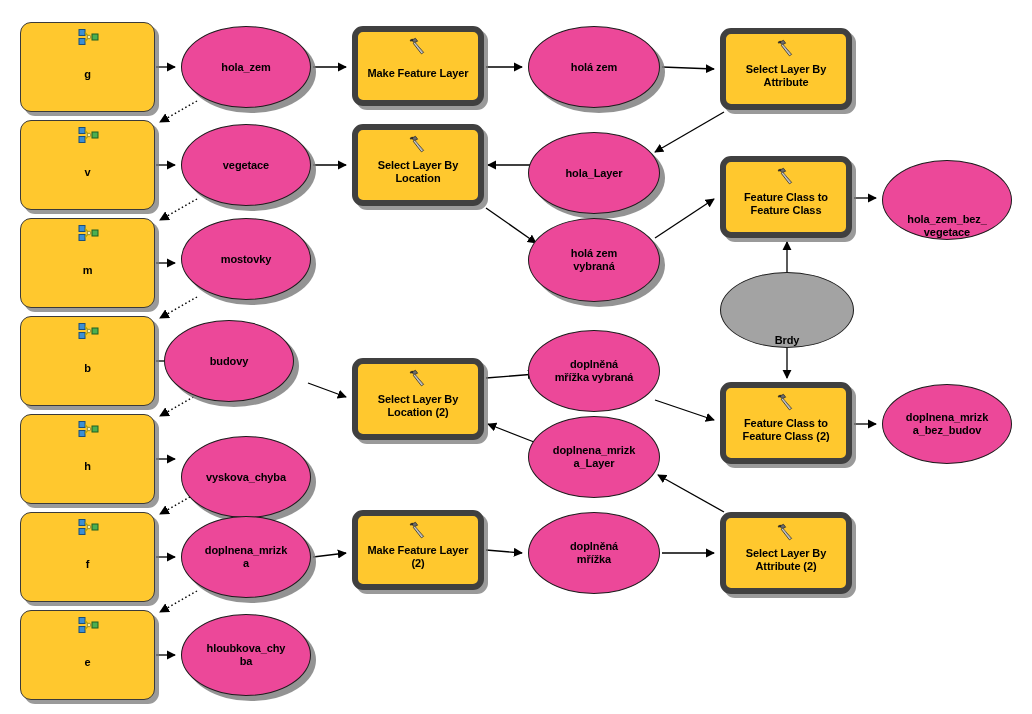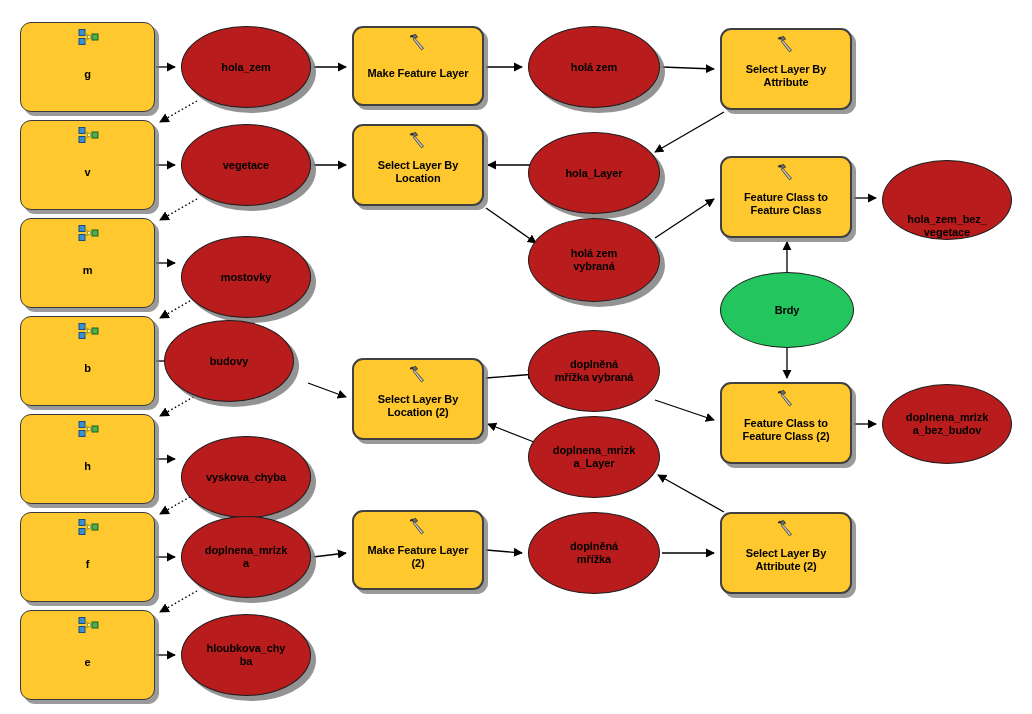--- a/index.html
+++ b/index.html
@@ -33,33 +33,33 @@
   
   .var{
     background:#FFC82E;
     border:1px solid #3a3a3a;
     border-radius:11px;
     box-shadow:4px 4px 0 0 rgba(120,120,120,0.75);
   }
   
   .proc{
     background:#FFC82E;
-    border:2px solid #404040;
+    border:6px solid #404040;
     border-radius:11px;
     box-shadow:4px 4px 0 0 rgba(120,120,120,0.75);
   }
   
   .ell{
-    background:#b91c1c;
+    background:#ec4899;
     border:1px solid #1d1d1d;
     border-radius:50%;
     box-shadow:5px 5px 0 0 rgba(128,128,128,0.85);
   }
   .ell.noshadow{box-shadow:none;}
-  .ell.blue{ background:#22c55e; box-shadow:none;}
+  .ell.blue{ background:#a3a3a3; box-shadow:none;align-items:flex-end;}
   .label{
     padding:0 6px;
     white-space:pre-line;
     pointer-events:none;
   }
   
   .icon{
     position:absolute;
     top:5px;
     left:50%;
@@ -213,21 +213,21 @@
   </div>
 
   <div class="node ell" style="left: 181px; top: 26px; width: 130px; height: 82px;">
     <span class="label">hola_zem</span>
   </div>
 
   <div class="node ell" style="left: 181px; top: 124px; width: 130px; height: 82px;">
     <span class="label">vegetace</span>
   </div>
 
-  <div class="node ell" style="left: 181px; top: 236px; width: 130px; height: 82px;">
+  <div class="node ell" style="left: 181px; top: 218px; width: 130px; height: 82px;">
     <span class="label">mostovky</span>
   </div>
 
   <div class="node ell" style="left: 164px; top: 320px; width: 130px; height: 82px;">
     <span class="label">budovy</span>
   </div>
 
   <div class="node ell" style="left: 181px; top: 436px; width: 130px; height: 82px;">
     <span class="label">vyskova_chyba</span>
   </div>

